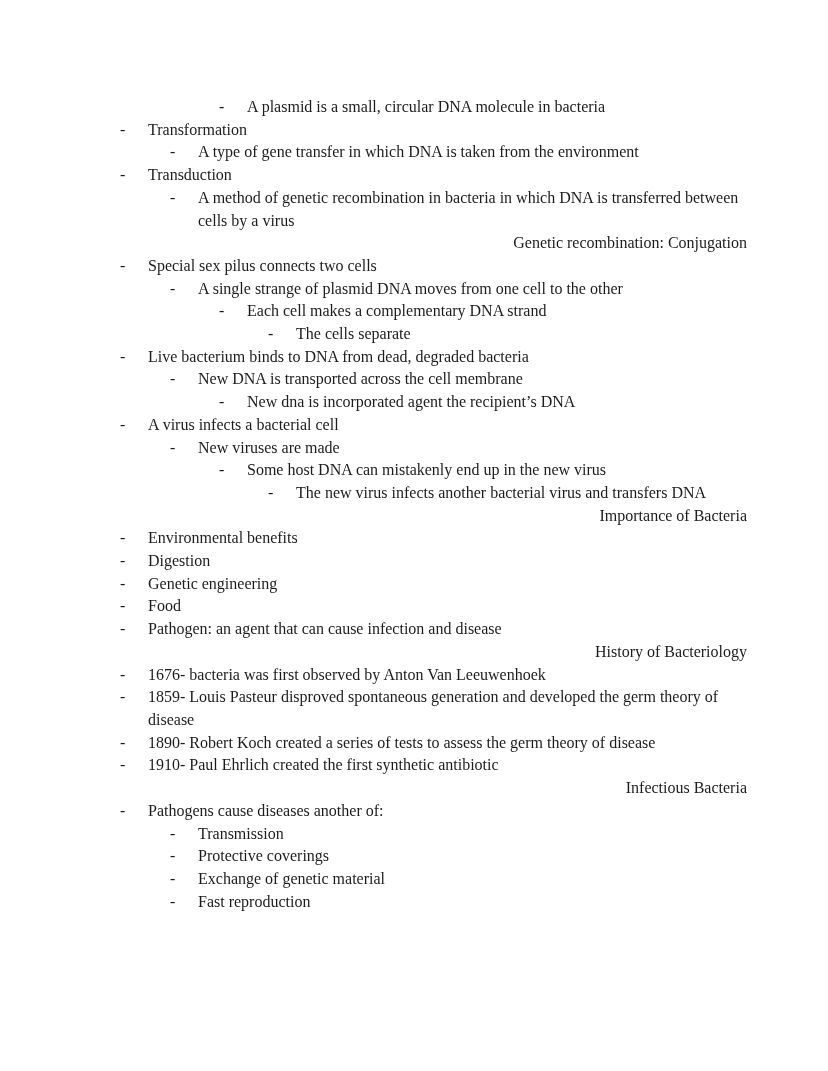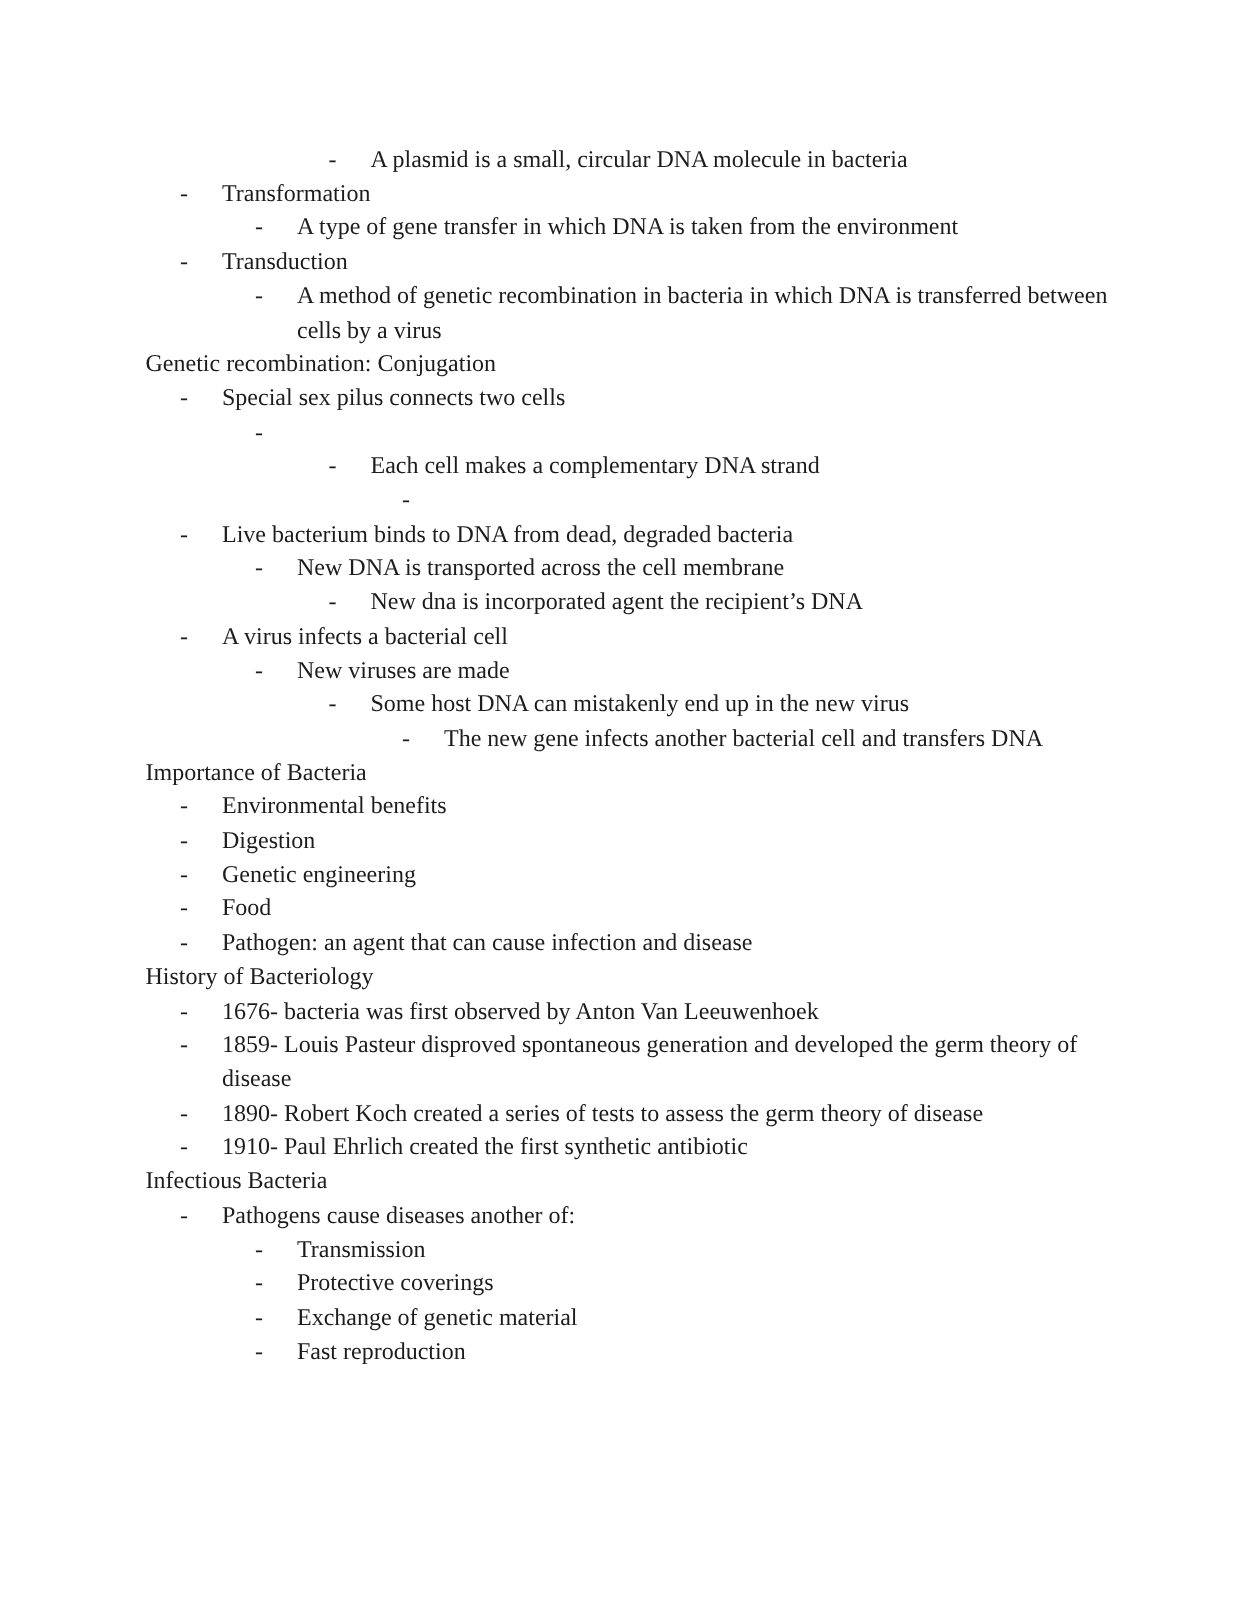--- a/index.html
+++ b/index.html
@@ -29,21 +29,21 @@
   }
   .line .bullet {
     flex: 0 0 28px;
     width: 28px;
     text-align: left;
   }
   .line .text {
     flex: 1 1 auto;
     min-width: 0;
   }
-  .heading { padding-left: 0; }
+  .heading { padding-left: 0; text-align: right; }
   .level-1 { padding-left: 23px; }
   .level-2 { padding-left: 73px; }
   .level-3 { padding-left: 122px; }
   .level-4 { padding-left: 171px; }
 </style>
 </head>
 <body>
 
 <div class="doc">
     <div class="line level-3">
@@ -68,27 +68,29 @@
     </div>
     <div class="line heading">
       <span class="text">Genetic recombination: Conjugation</span>
     </div>
     <div class="line level-1">
       <span class="bullet">-</span>
       <span class="text">Special sex pilus connects two cells</span>
     </div>
     <div class="line level-2">
       <span class="bullet">-</span>
+      <span class="text">A single strange of plasmid DNA moves from one cell to the other</span>
     </div>
     <div class="line level-3">
       <span class="bullet">-</span>
       <span class="text">Each cell makes a complementary DNA strand</span>
     </div>
     <div class="line level-4">
       <span class="bullet">-</span>
+      <span class="text">The cells separate</span>
     </div>
     <div class="line level-1">
       <span class="bullet">-</span>
       <span class="text">Live bacterium binds to DNA from dead, degraded bacteria</span>
     </div>
     <div class="line level-2">
       <span class="bullet">-</span>
       <span class="text">New DNA is transported across the cell membrane</span>
     </div>
     <div class="line level-3">
@@ -102,21 +104,21 @@
     <div class="line level-2">
       <span class="bullet">-</span>
       <span class="text">New viruses are made</span>
     </div>
     <div class="line level-3">
       <span class="bullet">-</span>
       <span class="text">Some host DNA can mistakenly end up in the new virus</span>
     </div>
     <div class="line level-4">
       <span class="bullet">-</span>
-      <span class="text">The new gene infects another bacterial cell and transfers DNA</span>
+      <span class="text">The new virus infects another bacterial virus and transfers DNA</span>
     </div>
     <div class="line heading">
       <span class="text">Importance of Bacteria</span>
     </div>
     <div class="line level-1">
       <span class="bullet">-</span>
       <span class="text">Environmental benefits</span>
     </div>
     <div class="line level-1">
       <span class="bullet">-</span>

